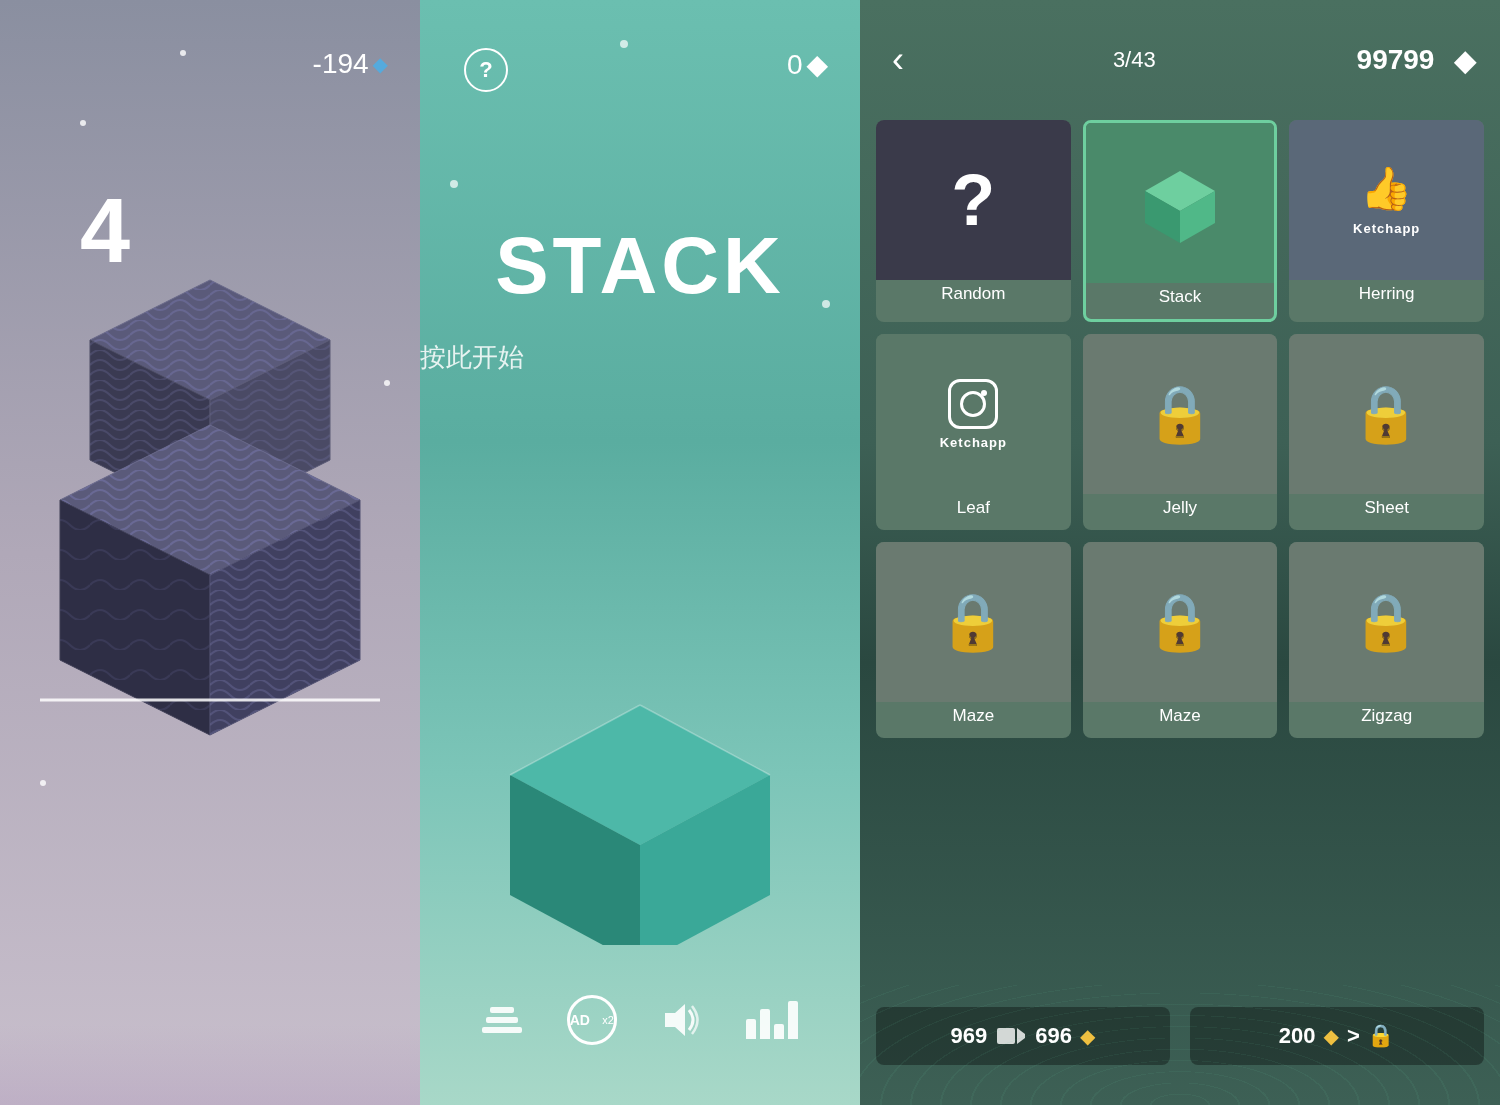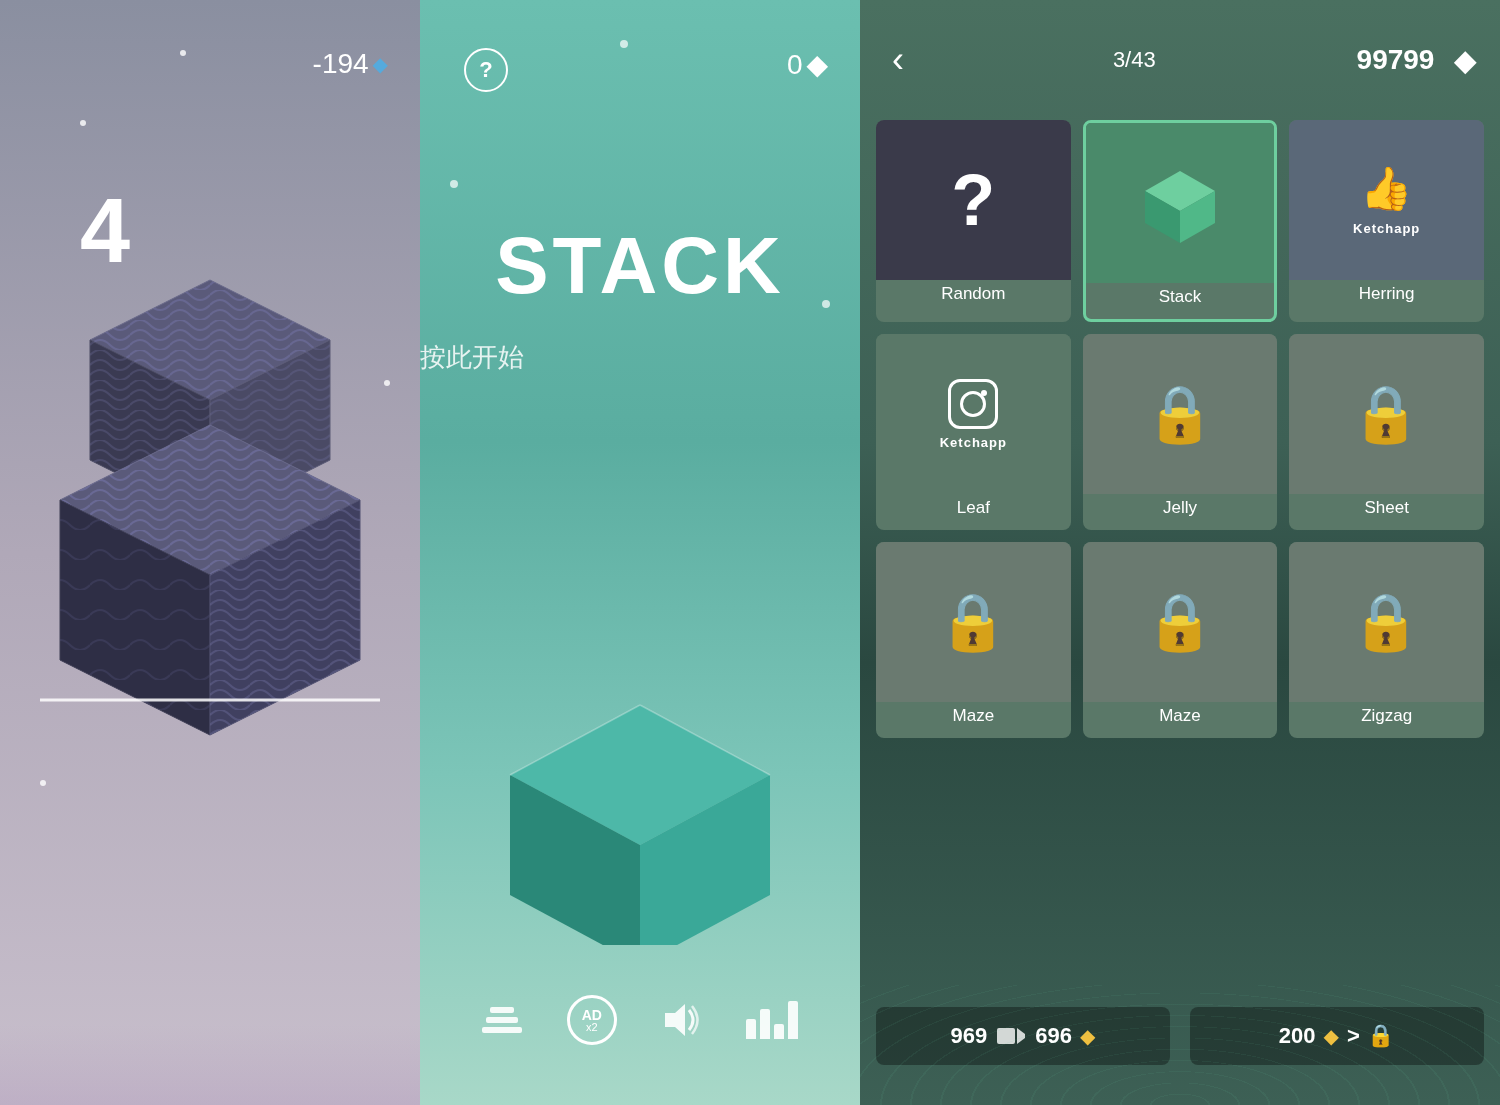--- a/index.html
+++ b/index.html
@@ -342,22 +342,22 @@
     }
 
     
     .ad-icon {
       width: 50px;
       height: 50px;
       border: 3px solid white;
       border-radius: 50%;
       display: flex;
       align-items: center;
-      justify-content: center;
-      flex-direction: column;
+      justify-content: space-between;
+      flex-direction: row;
       gap: 0;
     }
     .ad-text {
       color: white;
       font-size: 14px;
       font-weight: bold;
       line-height: 1;
     }
     .ad-x2 {
       color: white;

